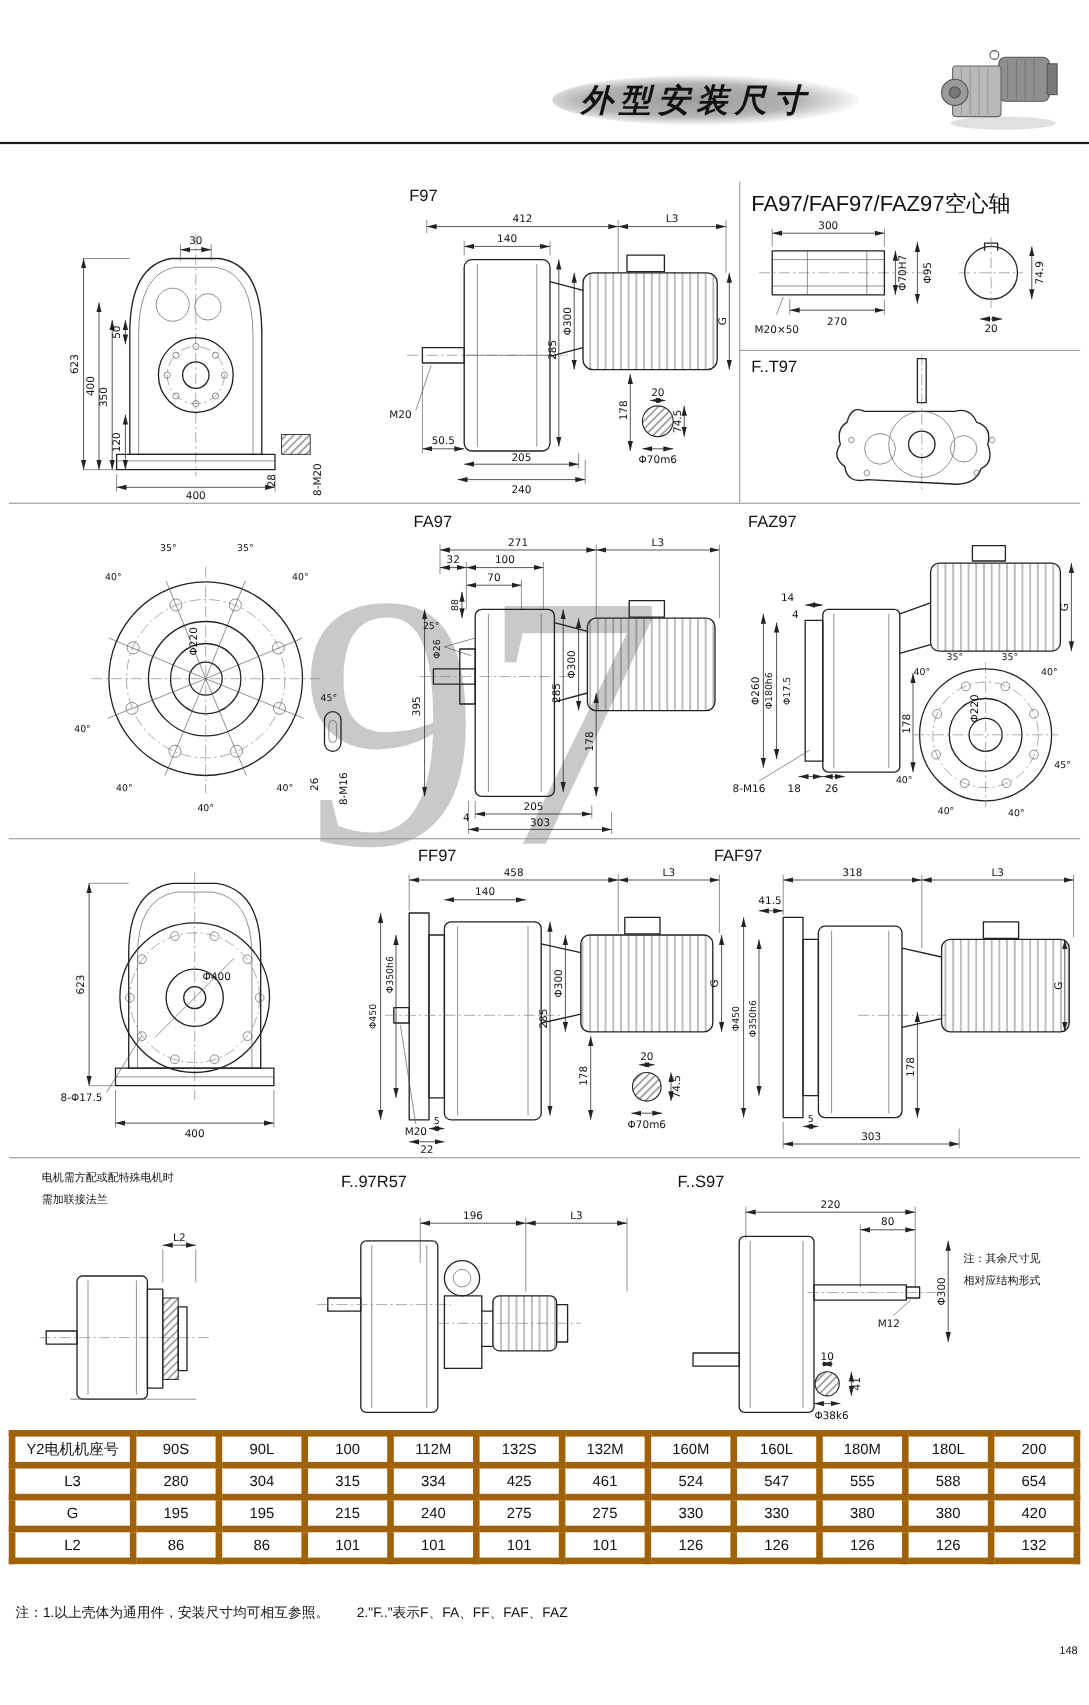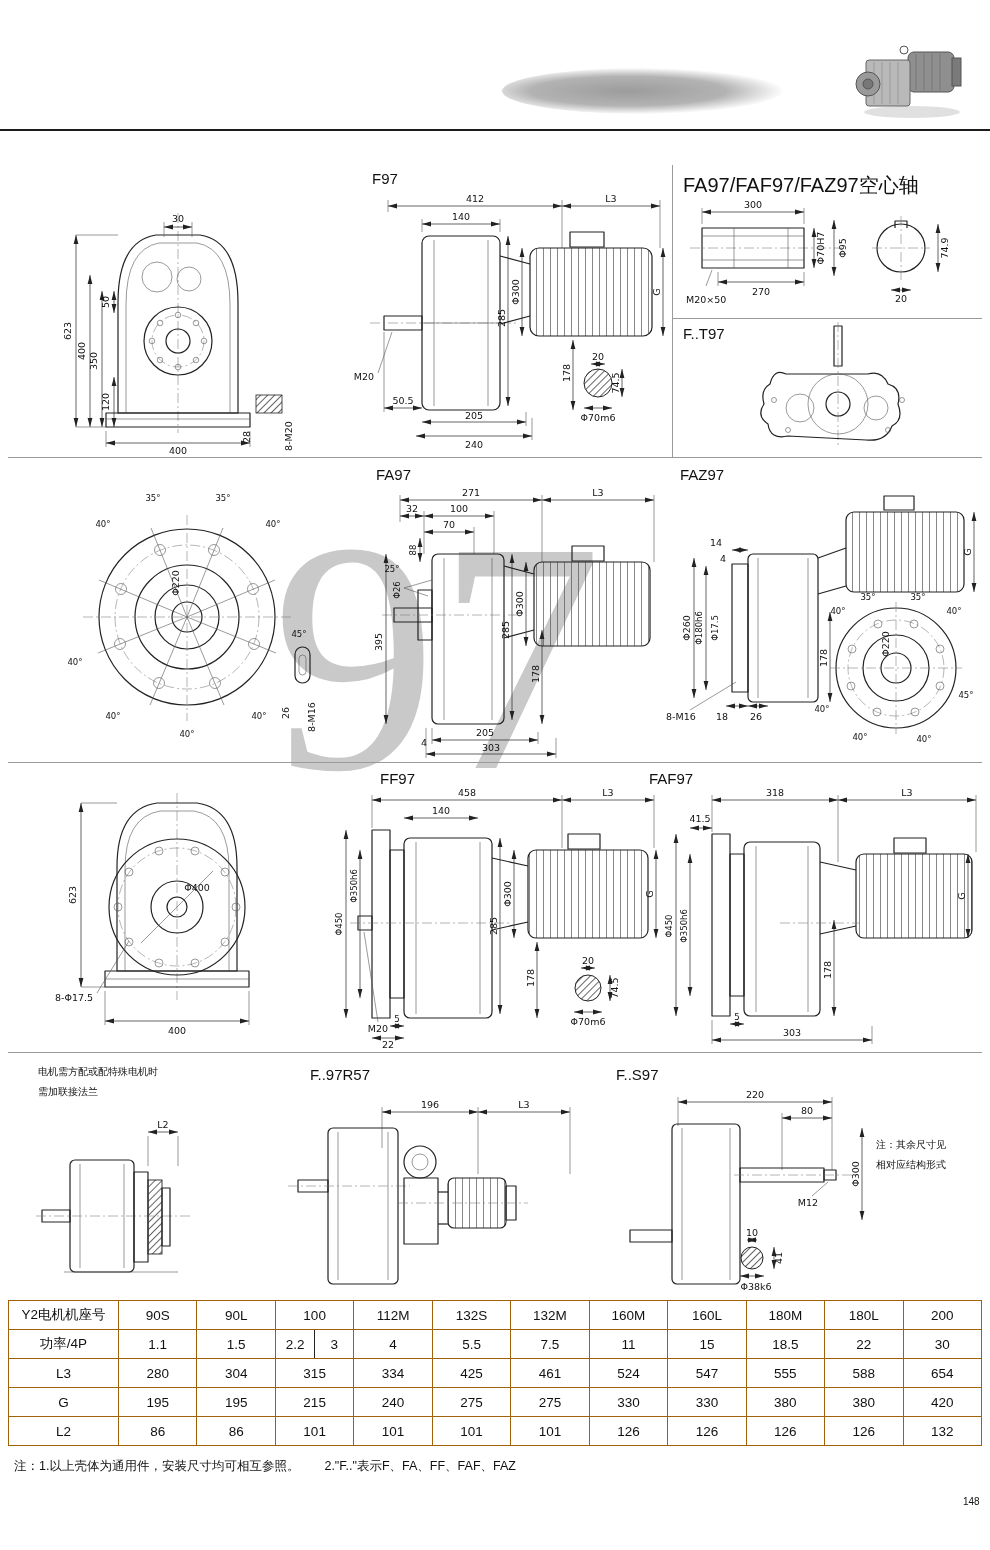--- a/index.html
+++ b/index.html
@@ -14,21 +14,21 @@
   .hdr-rule{position:absolute;left:0;top:129px;width:990px;height:2px;background:#1c1c1c;z-index:1}
   .divider{position:absolute;background:#9a9a9a;z-index:1}
   .note-txt{font-size:10px;line-height:20px;white-space:nowrap}
   svg text{font-family:"DejaVu Sans","Liberation Sans",sans-serif;font-size:9.5px;fill:#111}
   svg text.t8{font-size:8.5px}
   .ln{stroke:#222;stroke-width:1.2;fill:none;stroke-linejoin:round}
   .tn{stroke:#555;stroke-width:.6;fill:none}
   .dm{stroke:#222;stroke-width:.7;fill:none}
   .cl{stroke:#777;stroke-width:.55;stroke-dasharray:10 3 2 3;fill:none}
   .dim-table{position:absolute;left:8px;top:1300px;width:974px;border-collapse:collapse;table-layout:fixed;font-size:13.5px;z-index:2;background:#fff}
-  .dim-table td{border:1px solid #a16207;height:29px;text-align:center;padding:0;vertical-align:middle}
+  .dim-table td{border:6px solid #a16207;height:29px;text-align:center;padding:0;vertical-align:middle}
   .split{display:flex;height:100%;width:100%}
   .split span{flex:1;display:flex;align-items:center;justify-content:center;height:100%}
   .split span:first-child{border-right:1px solid #222}
   .footer-note{position:absolute;left:14px;top:1458px;font-size:12.5px;z-index:2}
   .page-num{position:absolute;left:963px;top:1496px;font-size:10px;z-index:2}
 </style>
 </head>
 <body>
 
 <div class="page">
@@ -43,20 +43,21 @@
         </pattern>
 <pattern id="finp" width="7" height="10" patternUnits="userSpaceOnUse">
           <line x1="3.5" y1="0" x2="3.5" y2="10" stroke="#555" stroke-width="0.7"></line>
         </pattern>
 </defs>
 </svg>
 
 <div class="wm">97</div>
 
 <div class="hdr-swoosh"></div>
+<div class="hdr-title">外型安装尺寸</div>
 <div class="hdr-rule"></div>
 <svg class="sec" style="left:850px;top:30px" width="122" height="92">
   <ellipse cx="62" cy="82" rx="48" ry="6" fill="#e0e0e0"></ellipse>
   <rect x="58" y="22" width="46" height="40" rx="6" fill="#8f8f8f" stroke="#555"></rect>
   <line x1="66" y1="24" x2="66" y2="60" stroke="#777"></line>
       <line x1="74" y1="24" x2="74" y2="60" stroke="#777"></line>
       <line x1="82" y1="24" x2="82" y2="60" stroke="#777"></line>
       <line x1="90" y1="24" x2="90" y2="60" stroke="#777"></line>
   <rect x="102" y="28" width="9" height="28" fill="#7a7a7a" stroke="#555"></rect>
   <rect x="16" y="30" width="44" height="46" rx="3" fill="#b9b9b9" stroke="#666"></rect>
@@ -609,39 +610,20 @@
       <td>90L</td>
       <td>100</td>
       <td>112M</td>
       <td>132S</td>
       <td>132M</td>
       <td>160M</td>
       <td>160L</td>
       <td>180M</td>
       <td>180L</td>
       <td>200</td>
-    </tr>
-    <tr>
-      <td>功率/4P</td>
-      <td>1.1</td>
-      <td>1.5</td>
-      <td>
-        <div class="split">
-          <span>2.2</span>
-          <span>3</span>
-        </div>
-      </td>
-      <td>4</td>
-      <td>5.5</td>
-      <td>7.5</td>
-      <td>11</td>
-      <td>15</td>
-      <td>18.5</td>
-      <td>22</td>
-      <td>30</td>
     </tr>
     <tr>
       <td>L3</td>
       <td>280</td>
       <td>304</td>
       <td>315</td>
       <td>334</td>
       <td>425</td>
       <td>461</td>
       <td>524</td>

